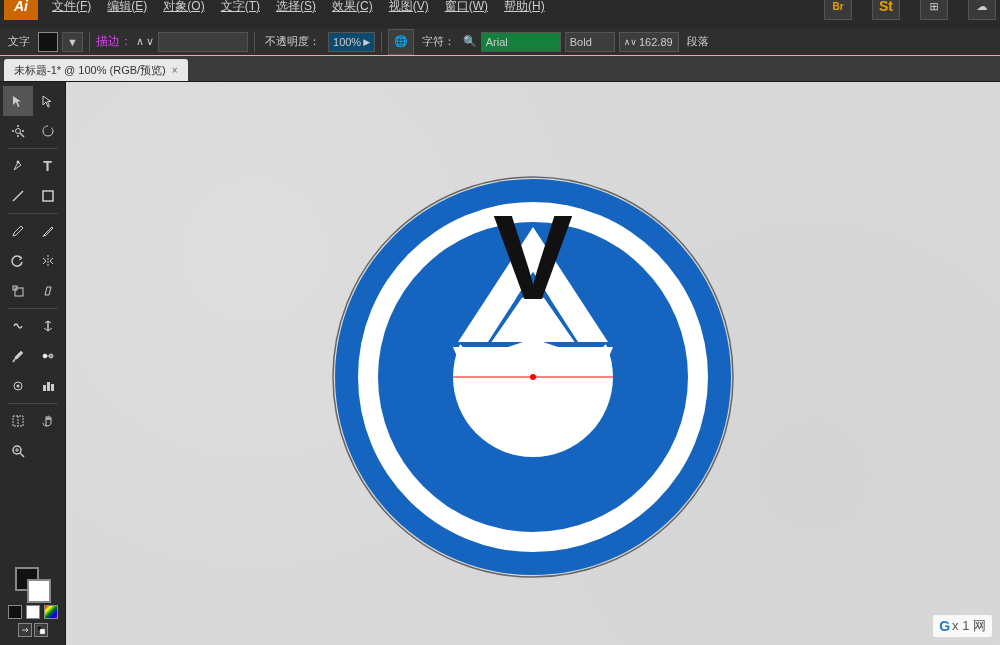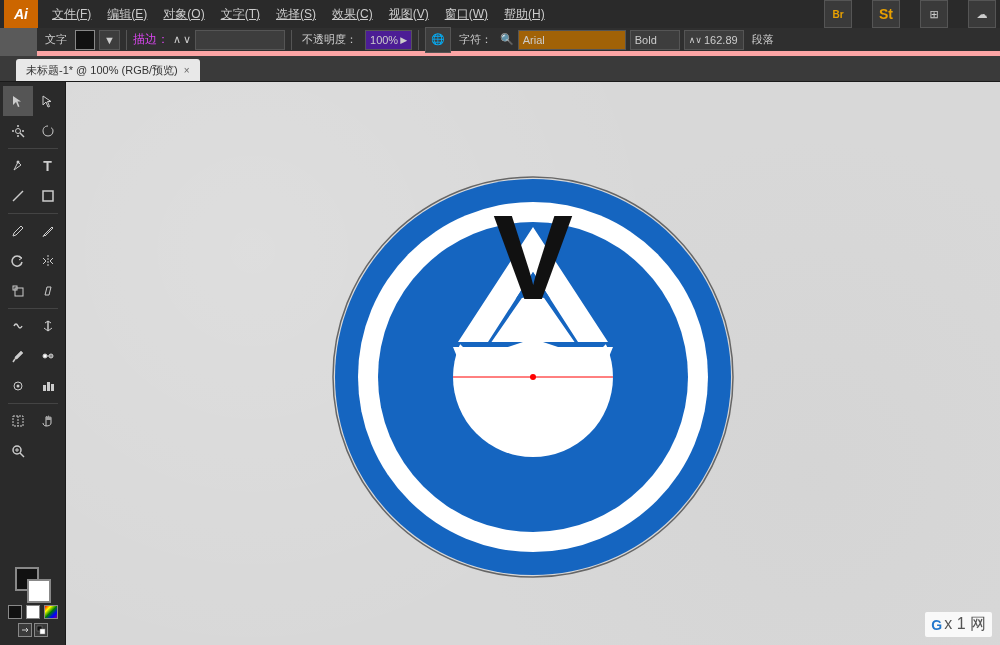--- a/index.html
+++ b/index.html
@@ -1,23 +1,23 @@
 <!DOCTYPE html>
 <html><head>
   <meta charset="utf-8">
   <style>
     * { margin: 0; padding: 0; box-sizing: border-box; }
     body { width: 1000px; height: 645px; overflow: hidden; font-family: 'Arial', sans-serif; background: #5a5a5a; }
 
     
     #menu-bar {
-      display: flex; align-items: flex-start;
+      display: flex; align-items: flex-end;
       background: #2a2a2a; height: 28px;
       color: #ccc; font-size: 12px;
-      padding: 0 4px;
+      padding: 8px 4px;
       gap: 0;
     }
     #ai-logo {
       background: #cc6600; color: white;
       font-weight: bold; font-size: 14px;
       width: 34px; height: 28px;
       display: flex; align-items: center; justify-content: center;
       font-style: italic; margin-right: 6px;
     }
     .menu-item {
@@ -35,35 +35,35 @@
       display: flex; align-items: center; justify-content: center;
       color: #ccc; font-size: 11px; cursor: pointer;
       border: 1px solid #555; background: #3a3a3a;
     }
 
     
     #toolbar {
       display: flex; align-items: center;
       background: #2f2f2f; height: 28px;
       padding: 0 4px; gap: 4px;
-      color: #ccc; font-size: 11px; border-bottom: 5px solid #fca5a5; margin-left: 37px;
+      color: #ccc; font-size: 11px; border-bottom: 1px solid #fca5a5;
     }
     .toolbar-label { padding: 0 4px; color: #ccc; }
     .toolbar-swatch {
       width: 20px; height: 20px; background: #111;
       border: 1px solid #888; cursor: pointer;
     }
     .toolbar-separator { width: 1px; height: 20px; background: #555; margin: 0 2px; }
     .toolbar-stroke-icon { font-size: 12px; color: #d946ef; }
 
     
     #tab-bar {
       background: #3a3a3a; height: 26px;
       display: flex; align-items: flex-end;
-      padding: 0 16px; border-bottom: 1px solid #1a1a1a;
+      padding: 0 4px; border-bottom: 1px solid #1a1a1a;
     }
     .tab {
       background: #e8e8e8; height: 22px;
       display: flex; align-items: center;
       padding: 0 10px; font-size: 11px; color: #333;
       border-top-left-radius: 3px; border-top-right-radius: 3px;
       gap: 6px; cursor: pointer;
     }
     .tab-close { color: #666; font-size: 10px; cursor: pointer; }
 
@@ -146,21 +146,21 @@
 
     
     #watermark {
       position: absolute; bottom: 8px; right: 8px;
       display: flex; align-items: center;
       background: rgba(255,255,255,0.85);
       padding: 2px 6px; border-radius: 2px;
       font-size: 11px; gap: 2px;
     }
     #watermark-g { color: #2277cc; font-weight: bold; font-size: 14px; }
-    #watermark-text { color: #555; font-size: 16px; }
+    #watermark-text { color: #555; font-size: 13px; }
   </style>
 </head>
 <body>
 
 <div id="menu-bar">
   <div id="ai-logo">Ai</div>
   <div class="menu-item">文件(F)</div>
   <div class="menu-item">编辑(E)</div>
   <div class="menu-item">对象(O)</div>
   <div class="menu-item">文字(T)</div>
@@ -185,31 +185,31 @@
   </div>
   <div class="toolbar-separator"></div>
   <span class="toolbar-stroke-icon">描边：</span>
   <div style="display:flex;align-items:center;gap:2px;">
     <span style="font-size:11px;color:#ccc;">∧</span>
     <span style="font-size:11px;color:#ccc;">∨</span>
   </div>
   <div style="background:#3d3d3d;border:1px solid #555;height:20px;width:90px;"></div>
   <div class="toolbar-separator"></div>
   <span class="toolbar-label">不透明度：</span>
-  <div style="display:flex;align-items:center;background:#4c1d95;border:1px solid #555;height:20px;padding:0 4px;font-size:11px;color:#ccc;gap:2px;">
+  <div style="display:flex;align-items:center;background:#0c4a6e;border:1px solid #555;height:20px;padding:0 4px;font-size:11px;color:#ccc;gap:2px;">
     <span>100%</span>
     <span style="font-size:9px;">▶</span>
   </div>
   <div class="toolbar-separator"></div>
   <div style="width:26px;height:26px;background:#3d3d3d;border:1px solid #555;display:flex;align-items:center;justify-content:center;cursor:pointer;">🌐</div>
   <span class="toolbar-label">字符：</span>
   <div style="display:flex;align-items:center;gap:2px;">
     <span style="font-size:11px;color:#888;">🔍</span>
   </div>
-  <div style="background:#a16207;border:1px solid #555;height:20px;width:108px;display:flex;align-items:center;padding:8px 4px;font-size:11px;color:#ccc;">Arial</div>
+  <div style="background:#15803d;border:1px solid #555;height:20px;width:80px;display:flex;align-items:center;padding:8px 4px;font-size:11px;color:#ccc;">Arial</div>
   <div style="background:#3d3d3d;border:1px solid #555;height:20px;width:50px;display:flex;align-items:center;padding:0 4px;font-size:11px;color:#ccc;">Bold</div>
   <div style="background:#3d3d3d;border:1px solid #555;height:20px;width:60px;display:flex;align-items:center;padding:0 4px;font-size:11px;color:#ccc;gap:2px;">
     <span style="font-size:9px;">∧∨</span>
     <span>162.89</span>
   </div>
   <span class="toolbar-label">段落</span>
 </div>
 
 <div id="tab-bar">
   <div class="tab">

